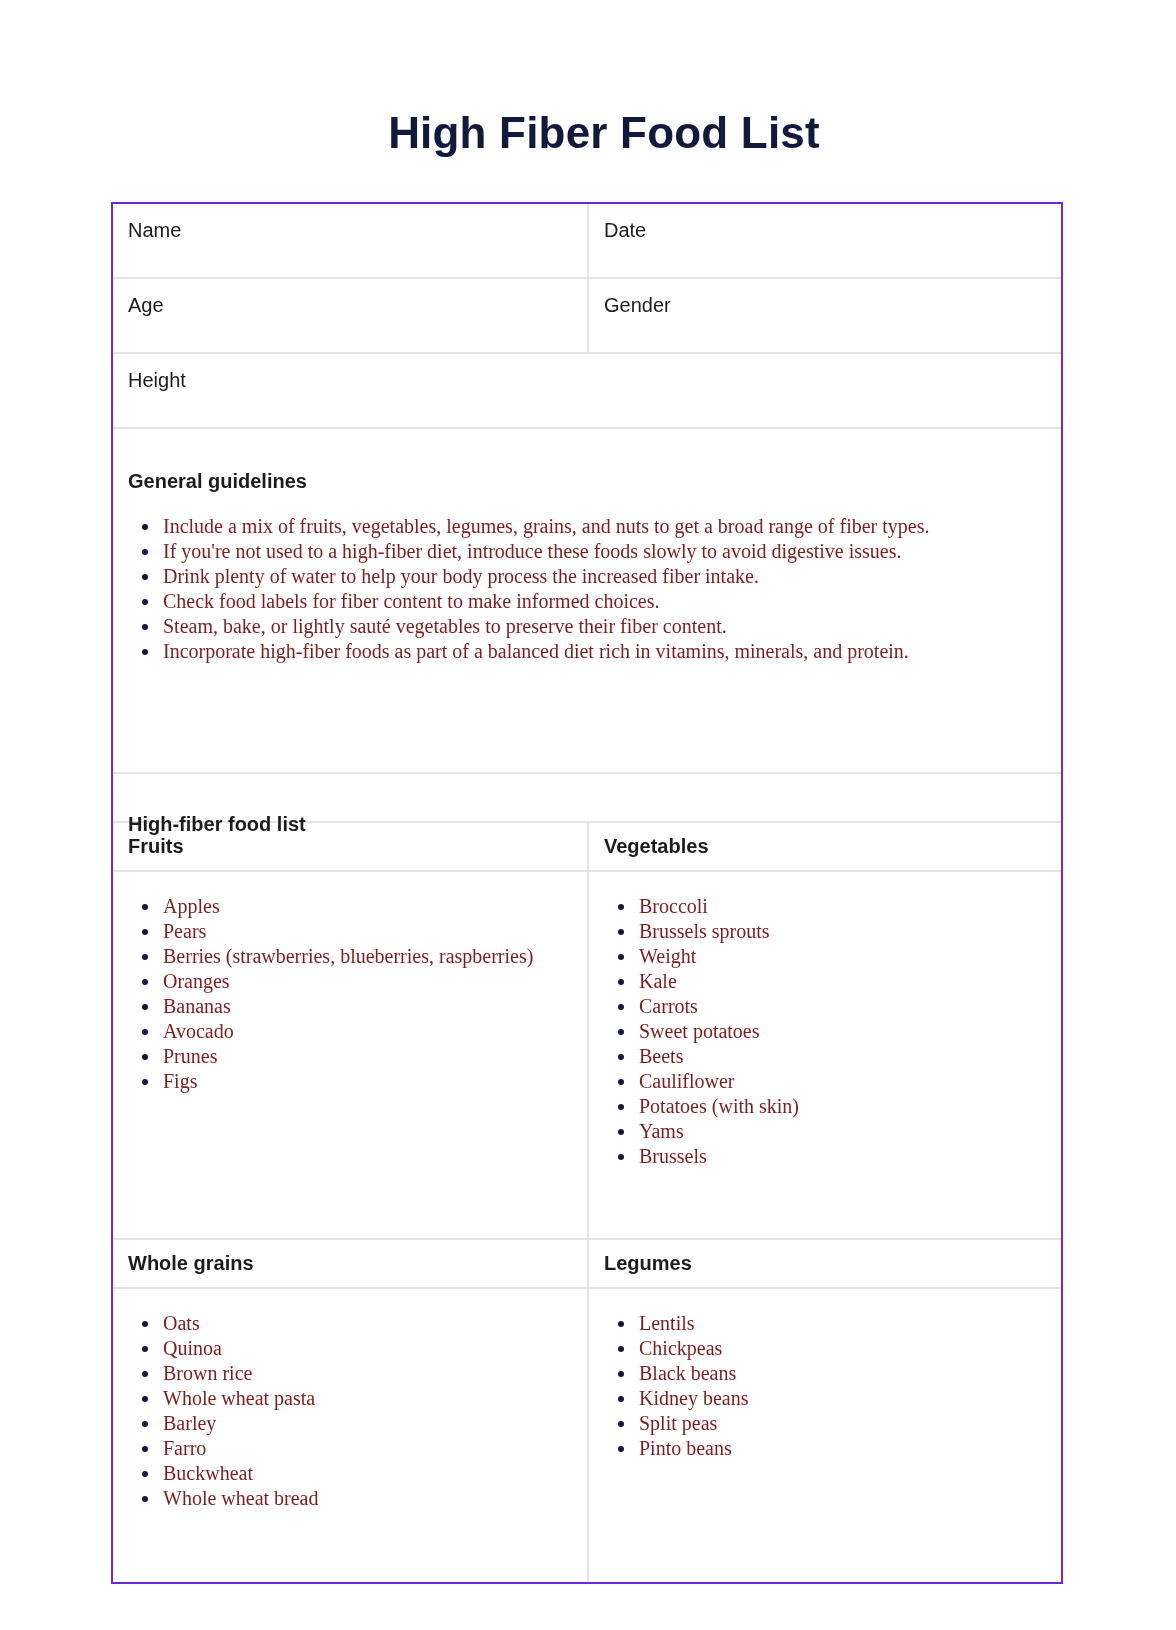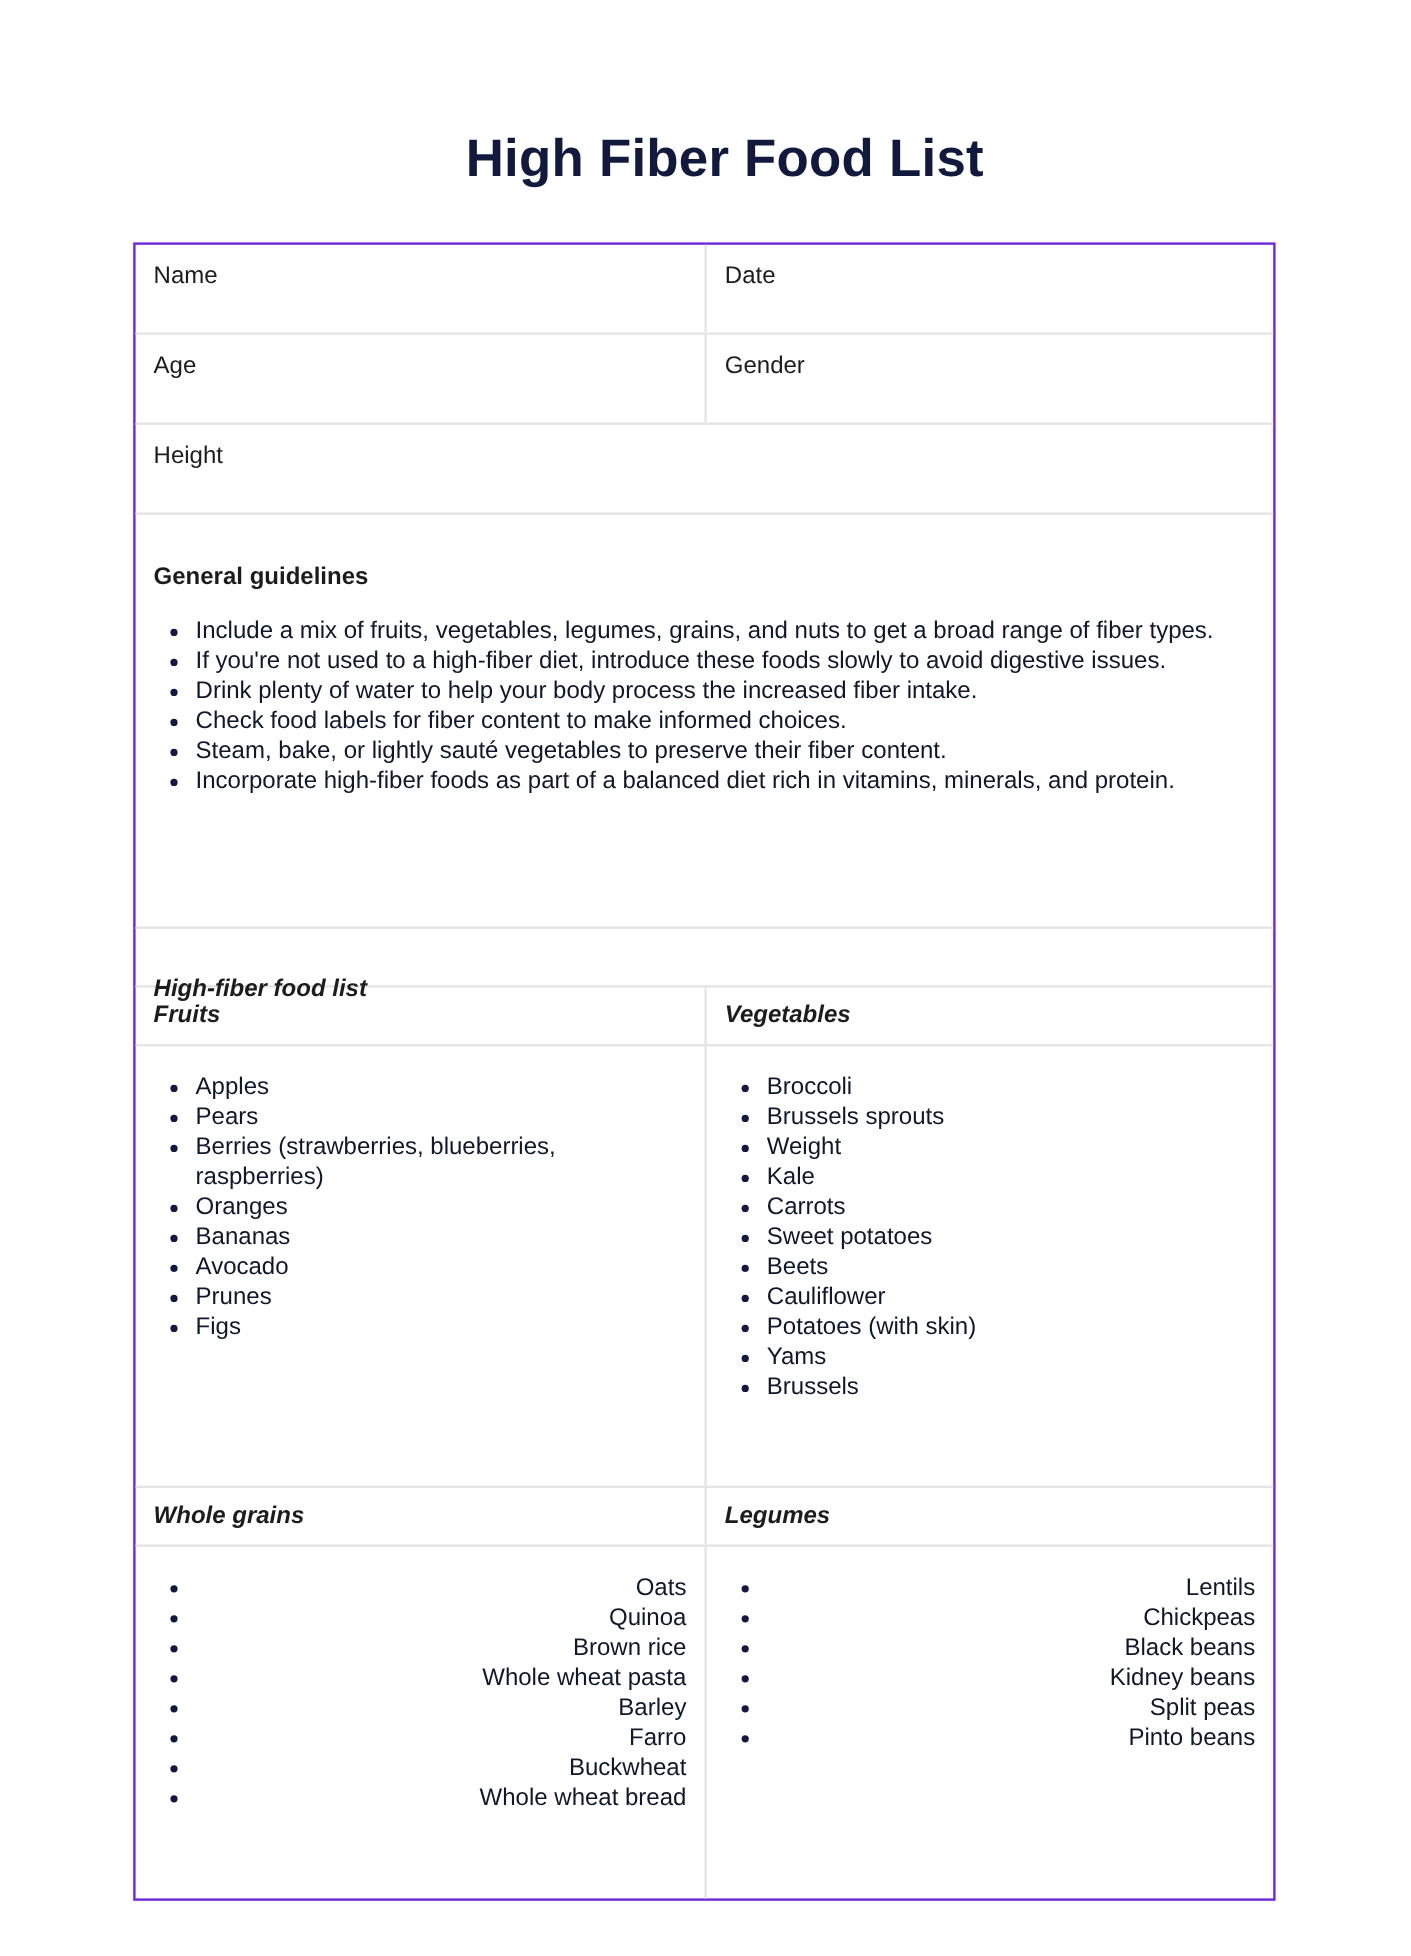--- a/index.html
+++ b/index.html
@@ -10,33 +10,33 @@
   .title {
     position: absolute; left: 0; top: 92px; width: 1176px; text-align: center;
     font-family: "Liberation Sans", sans-serif; font-weight: bold;
     font-size: 44px; color: #111a3d; margin: 16px; letter-spacing: 0.2px;
   }
   .sheet {
     position: absolute; left: 111px; top: 202px; width: 952px;
     border: 2px solid #6d28d9; box-sizing: border-box;
   }
   .row { display: flex; border-bottom: 2px solid #e4e4e4; box-sizing: border-box; }
-  .row:last-child { border-bottom: none; text-align: right; }
+  .row:last-child { border-bottom: none; }
   .cell { box-sizing: border-box; padding: 14px 15px 0 15px; font-size: 20px; line-height: 25px; }
   .half { width: 50%; }
   .half + .half { border-left: 2px solid #e4e4e4; }
   .full { width: 100%; margin-top: 27px; }
   .field-row { height: 75px; }
   .bold { font-weight: bold; }
   .head-row { height: 49px; }
-  .head-row .cell { padding-top: 11px; font-style: italic; }
+  .head-row .cell { padding-top: 11px; }
   .guide-row { height: 345px; }
   .guide-row .cell { padding-top: 13px; }
   ul { margin: 0; padding: 0 0 0 35px; list-style: none; }
-  li { position: relative; font-size: 20px; line-height: 25px; color: #0f172a; }
+  li { position: relative; font-size: 20px; line-height: 25px; color: #7f1d1d; font-family: Liberation Serif, serif; }
   li::before {
     content: ""; position: absolute; left: -21px; top: 10px; width: 6px; height: 6px;
     border-radius: 50%; background: #131840;
   }
   .guide-list { margin-top: 20px; padding-right: 30px; }
   .list-row-1 { height: 368px; }
   .list-row-2 { height: 293px; }
   .list-row-1 .cell, .list-row-2 .cell { padding-top: 22px; }
 </style>
 </head>

